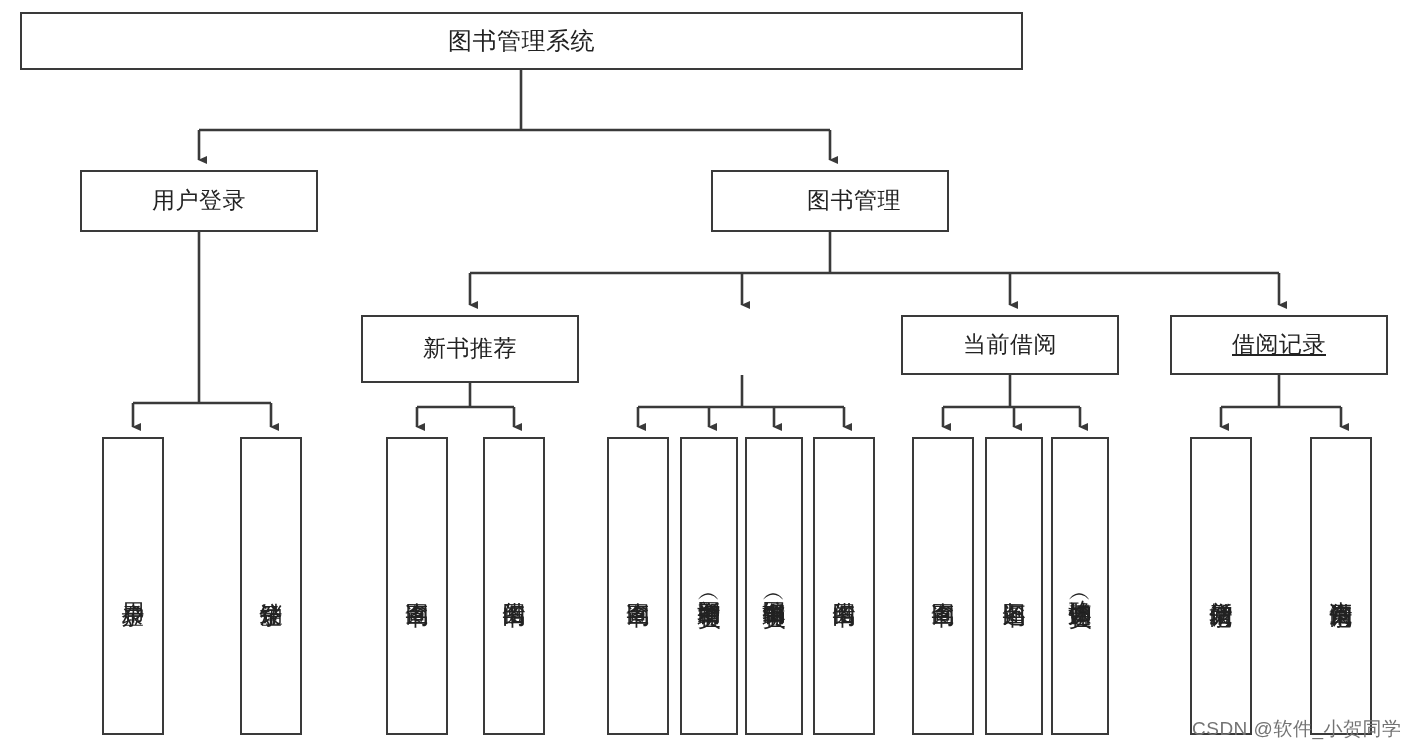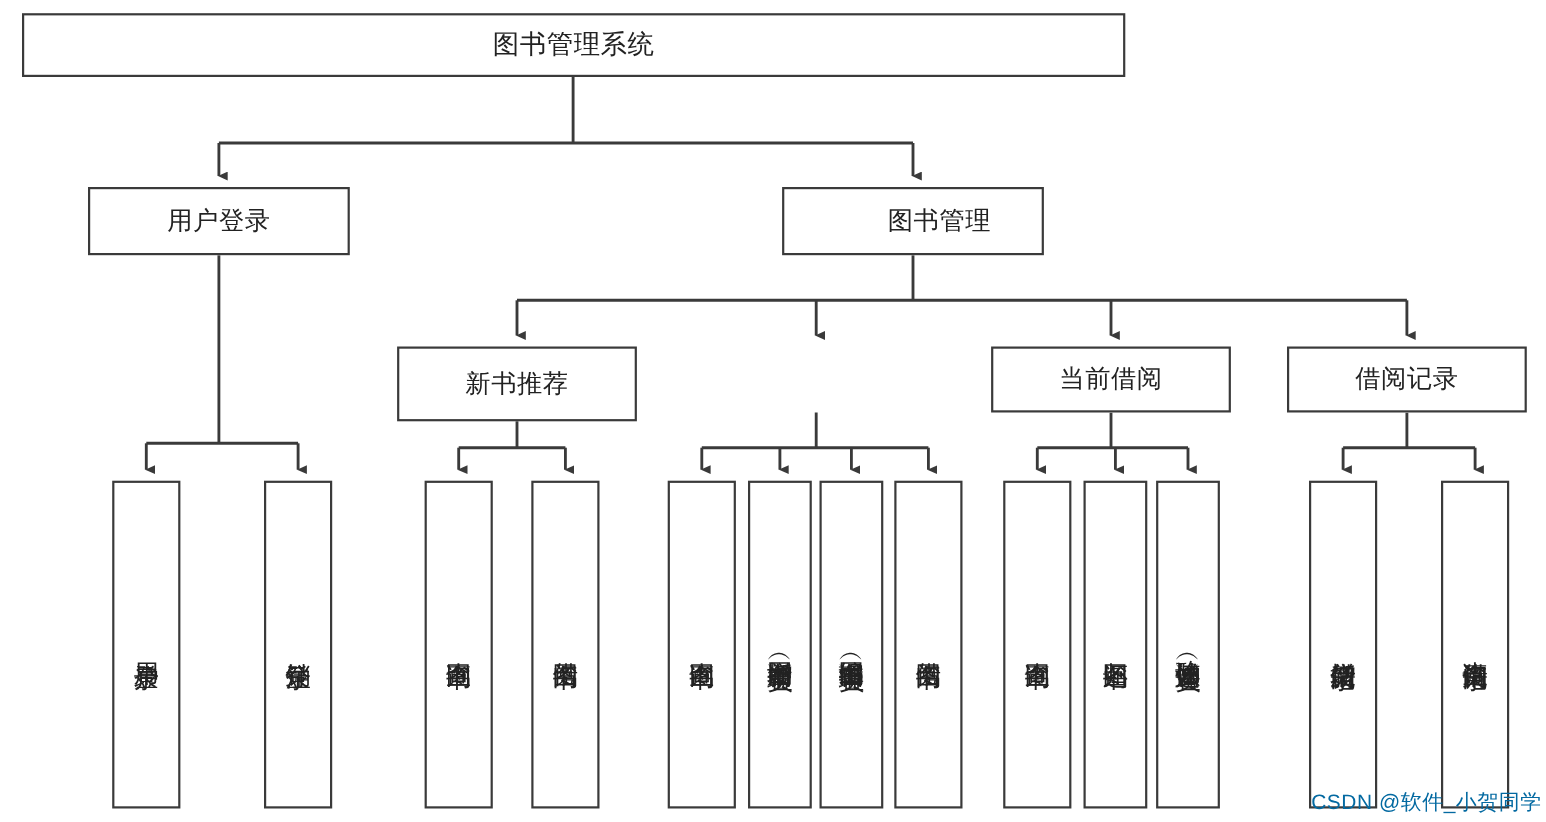--- a/index.html
+++ b/index.html
@@ -58,21 +58,21 @@
   .node-leaf .node-label {
     writing-mode: vertical-rl;
     text-orientation: upright;
     font-size: 23px;
     line-height: 1.26;
     letter-spacing: 1px;
     white-space: nowrap;
   }
   .watermark {
     position: absolute;
-    color: #0369a1;
+    color: #737373;
     font-size: 19px;
     letter-spacing: 0.5px;
     white-space: nowrap;
     user-select: none;
   }
 </style>
 </head>
 <body>
 
 <div id="diagram-root">
@@ -153,21 +153,21 @@
 
   <div class="node-box node-l3" style="left:361px; top:315px; width:218px; height:68px;">
     <span class="node-label">新书推荐</span>
   </div>
 
 
   <div class="node-box node-l3" style="left:901px; top:315px; width:218px; height:60px;">
     <span class="node-label">当前借阅</span>
   </div>
 
-  <div class="node-box node-l3" style="left:1170px; top:315px; width:218px; height:60px;">
+  <div class="node-box node-l3" style="left:1170px; top:315px; width:218px; height:60px;text-decoration:underline;">
     <span class="node-label">借阅记录</span>
   </div>
 
   <div class="node-box node-leaf" style="left:102px; top:437px; width:62px; height:298px;">
     <span class="node-label">用户登录</span>
   </div>
 
   <div class="node-box node-leaf" style="left:240px; top:437px; width:62px; height:298px;">
     <span class="node-label">注销登录</span>
   </div>

